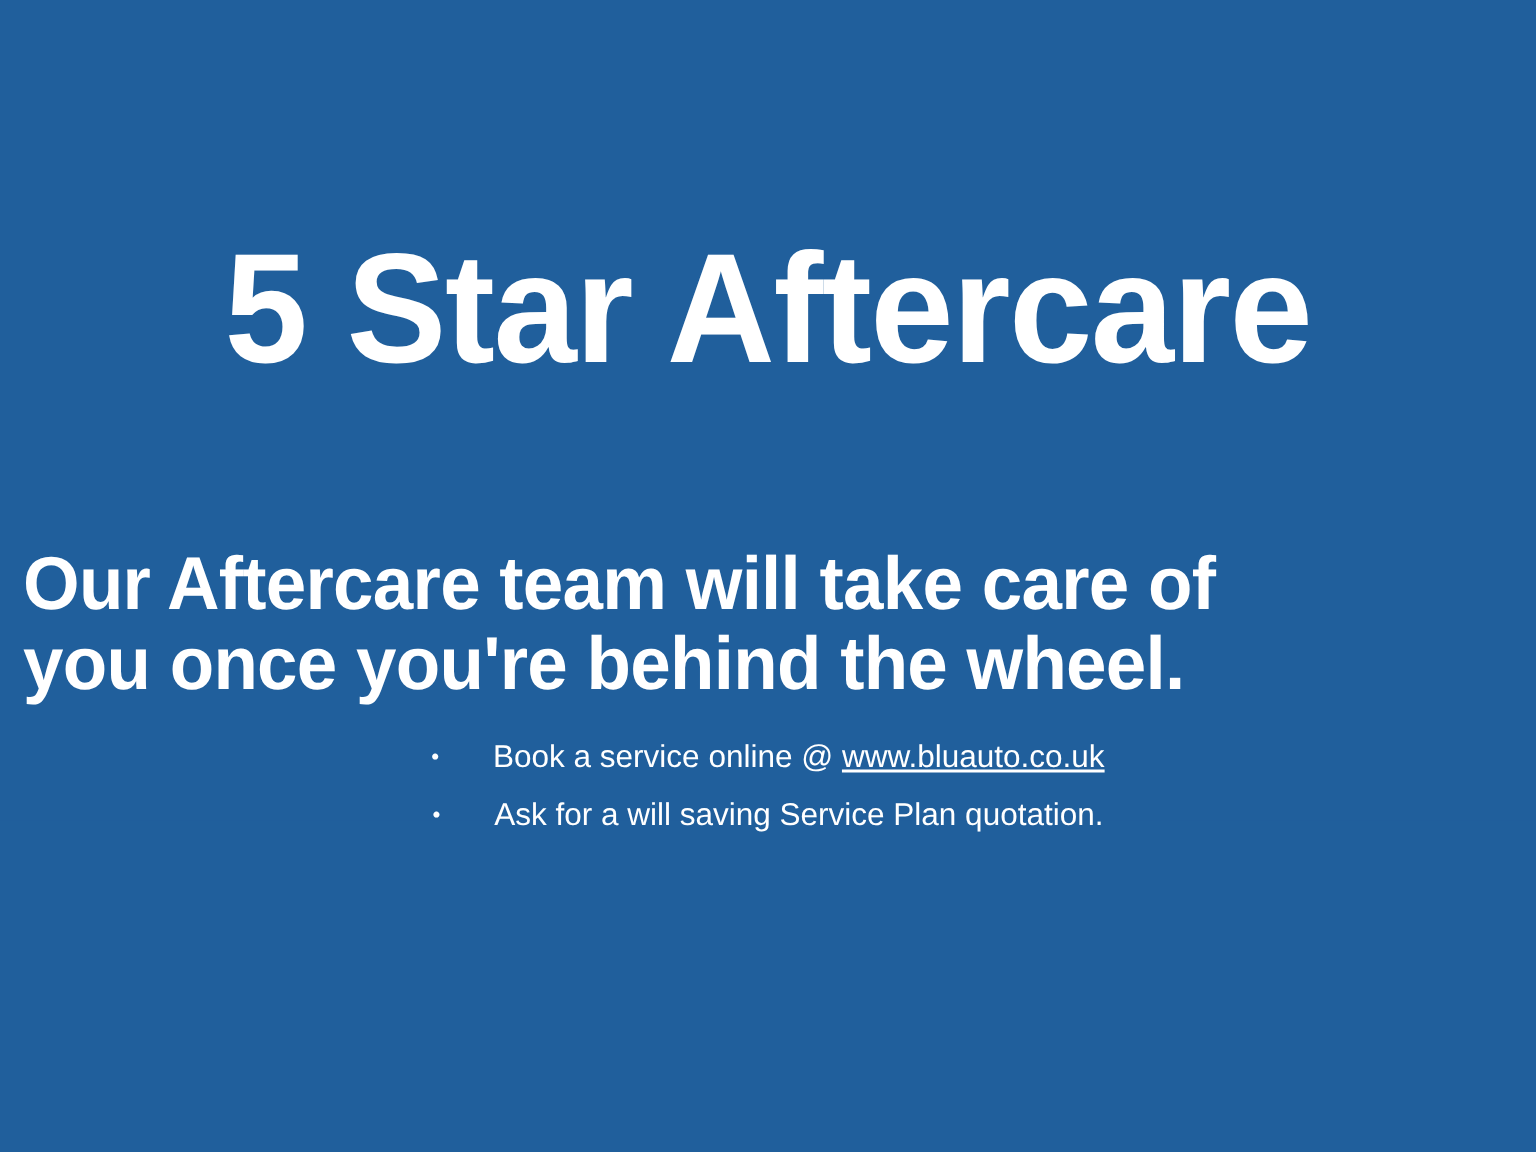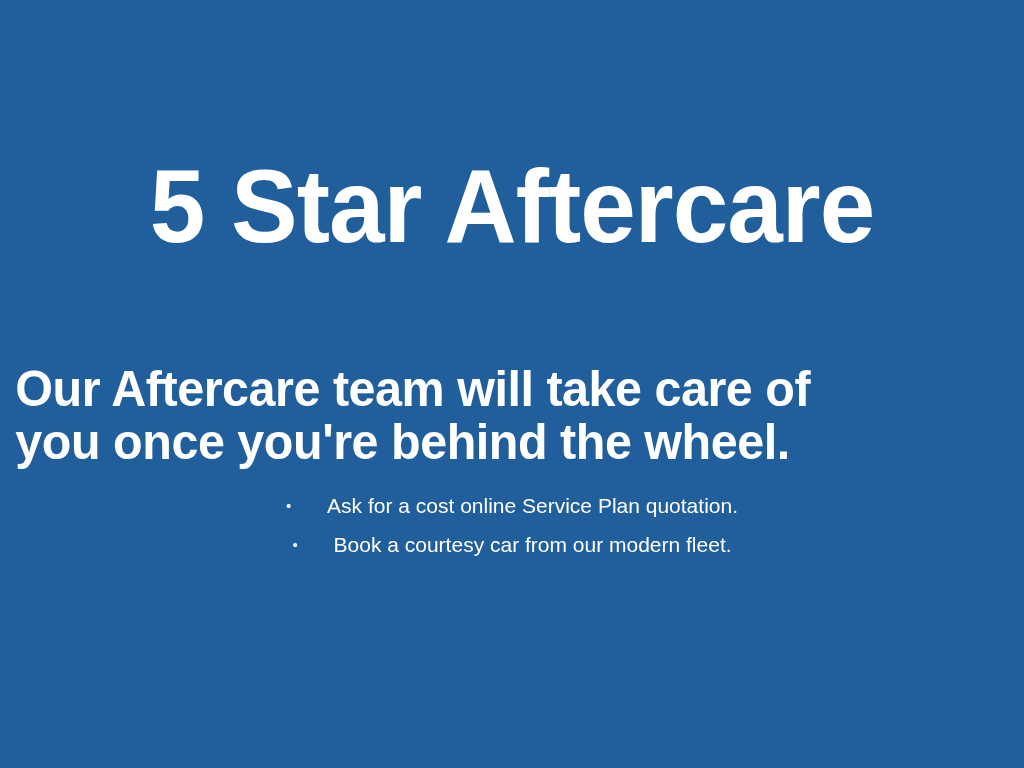--- a/index.html
+++ b/index.html
@@ -113,26 +113,28 @@
     <h1 class="slide-title">5 Star Aftercare</h1>
   </div>
 
   <div class="subtitle-block">
     <span class="subtitle-line">Our Aftercare team will take care of</span>
     <span class="subtitle-line">you once you're behind the wheel.</span>
   </div>
 
   <ul class="bullet-list">
 
-
     <li class="bullet-item">
       <span class="bullet-marker">•</span>
-      <span class="bullet-text">Ask for a cost online Service Plan quotation.</span>
+      <span class="bullet-text">
+        <span>Book a service online @ </span><a class="bullet-link" href="#">www.bluauto.co.uk</a>
+      </span>
     </li>
 
     <li class="bullet-item">
       <span class="bullet-marker">•</span>
-      <span class="bullet-text">Book a courtesy car from our modern fleet.</span>
+      <span class="bullet-text">Ask for a will saving Service Plan quotation.</span>
     </li>
+
 
   </ul>
 
 </div>
 
 </body></html>

